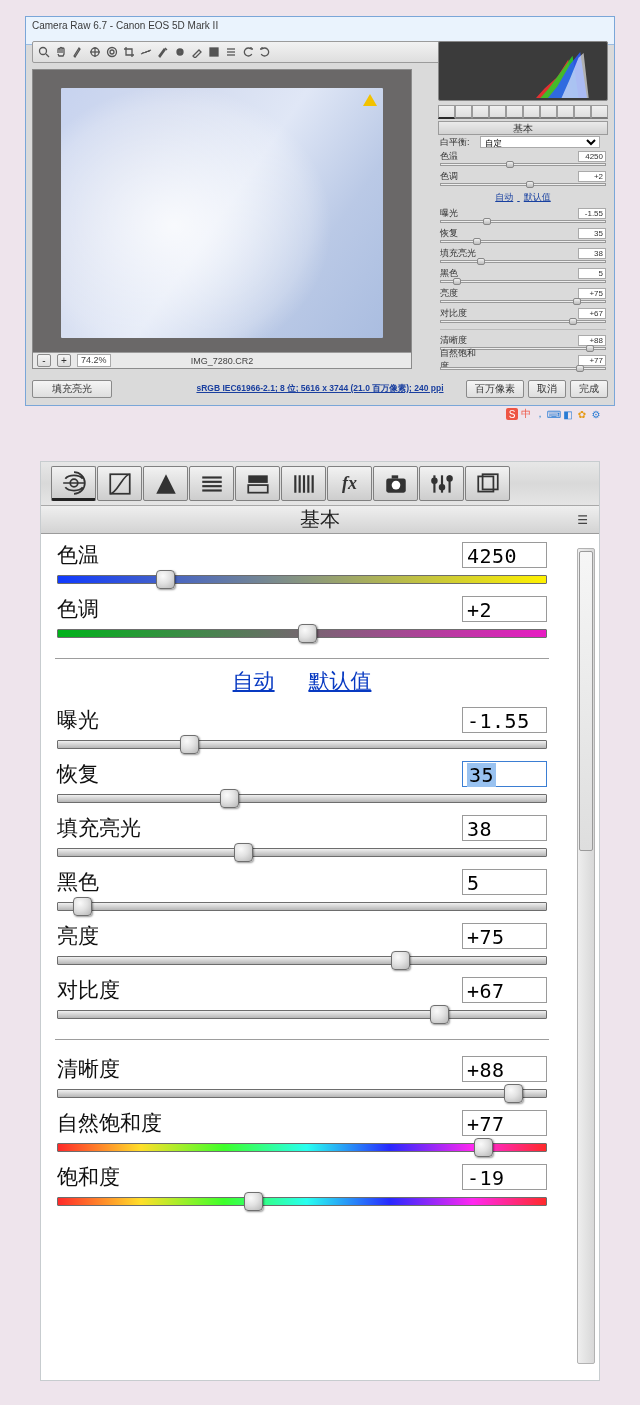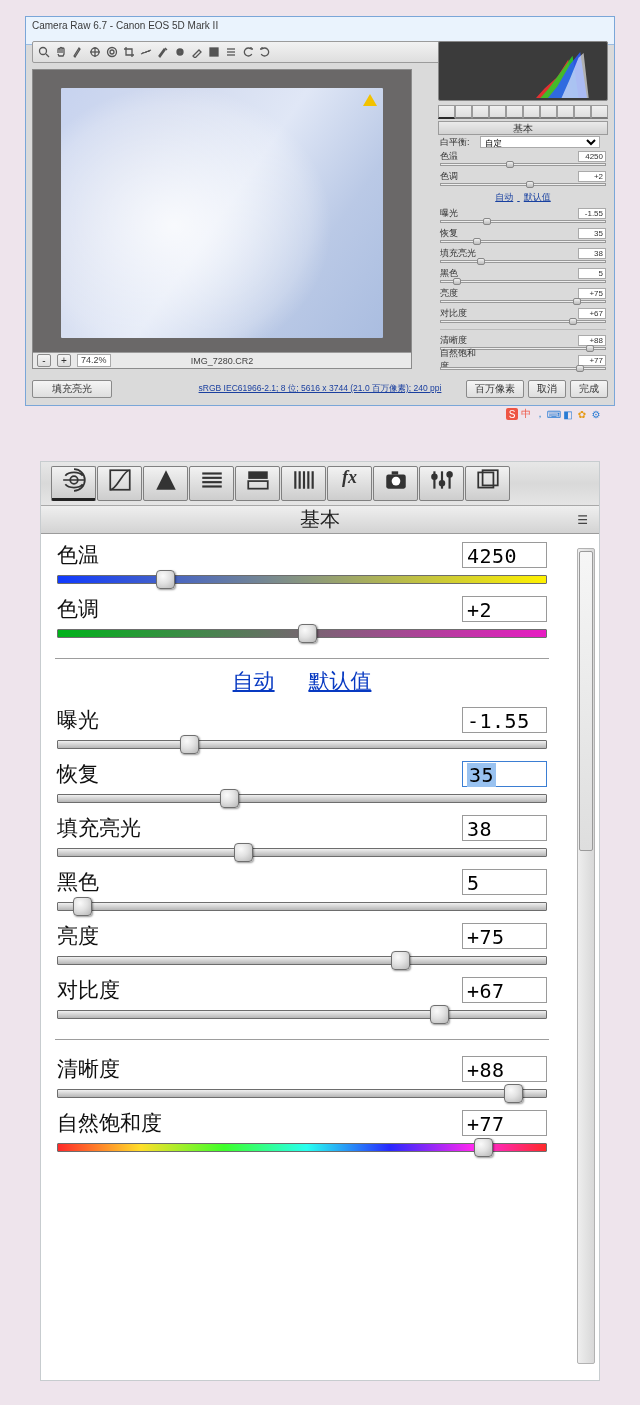--- a/index.html
+++ b/index.html
@@ -40,29 +40,29 @@
   .minrow .lbl{width:40px;}
   .minrow .val{width:28px;height:11px;border:1px solid #aaa;background:#fff;font-size:8px;text-align:right;padding-right:2px;margin-left:auto;}
   .minrow select{width:120px;height:12px;border:1px solid #aaa;background:#fff;font-size:8.5px;}
   .minslide{height:6px;position:relative;margin:0 2px;}
   .minslide .tr{position:absolute;left:0;right:0;top:0;height:3px;border:1px solid #999;background:linear-gradient(#e0e0e0,#fafafa);}
   .minslide .th{position:absolute;top:-2px;width:8px;height:7px;background:linear-gradient(#f0f0f0,#bcbcbc);border:1px solid #888;border-radius:2px;}
   .minlinks{text-align:center;font-size:9px;color:#1840a0;text-decoration:underline;margin:2px 0;}
   .minlinks span{margin:0 4px;}
   .footer{position:absolute;left:6px;right:6px;bottom:6px;height:20px;display:flex;align-items:center;}
   .btn{height:18px;border:1px solid #8a8a8a;background:linear-gradient(#f5f5f5,#dedede);font-size:10px;color:#333;padding:0 8px;border-radius:2px;line-height:16px;text-align:center;}
-  .imginfo{position:absolute;left:50%;transform:translateX(-50%);font-size:8.5px;color:#1a3f9f;text-decoration:underline;white-space:nowrap;}
+  .imginfo{position:absolute;left:50%;transform:translateX(-50%);font-size:8.5px;color:#1a3f9f;text-decoration:underline;white-space:nowrap;font-weight:bold;}
   .fbtns{margin-left:auto;display:flex;gap:4px;}
   .ime{position:absolute;right:12px;bottom:-15px;display:flex;gap:2px;font-size:10px;}
   .ime span{width:12px;height:12px;display:inline-flex;align-items:center;justify-content:center;color:#fff;border-radius:2px;}
 
   
   .big{margin:55px 40px 15px 40px;width:560px;height:920px;background:#fff;border:1px solid #c7cccf;position:relative;}
   .big-tb{height:44px;background:linear-gradient(#e7e7e7,#d9d9d9,#e5e5e5);border-bottom:1px solid #a8a8a8;display:flex;align-items:center;padding-left:10px;gap:1px;}
-  .tabbtn{width:45px;height:35px;border:1px solid #808080;background:linear-gradient(#f2f2f2,#cdcdcd);border-radius:2px;display:flex;justify-content:center;color:#333;}
+  .tabbtn{width:45px;height:35px;border:1px solid #808080;background:linear-gradient(#f2f2f2,#cdcdcd);border-radius:2px;display:flex;align-items:center;justify-content:center;color:#333;}
   .tabbtn.sel{border-bottom:3px solid #222;}
   .tabbtn svg{width:26px;height:26px;}
   .big-head{height:28px;background:linear-gradient(#efefef,#d3d3d3);border-bottom:1px solid #9b9b9b;display:flex;align-items:center;justify-content:center;font-size:20px;color:#222;position:relative;}
   .menu-icon{position:absolute;right:10px;top:7px;font-size:12px;color:#444;letter-spacing:1px;}
   .big-body{position:absolute;left:0;right:30px;top:72px;bottom:6px;padding-right:6px;}
   .scrollbar{position:absolute;right:4px;top:86px;bottom:16px;width:18px;background:linear-gradient(90deg,#eee,#d8d8d8);border:1px solid #b2b2b2;border-radius:2px;}
   .scrollbar .thm{position:absolute;left:1px;right:1px;top:2px;height:300px;background:linear-gradient(#f6f6f6,#dedede);border:1px solid #9a9a9a;border-radius:2px;}
   .group{padding:4px 10px;}
   .sep{height:1px;background:#9d9d9d;margin:8px 14px;}
   .row{padding:2px 6px;}
@@ -513,19 +513,29 @@
         <div class="row">
     <div class="rhead">
       <span class="rl">自然饱和度</span>
       <span class="rv">+77</span>
     </div>
     <div class="track">
       <div class="tk g-hue"></div>
       <div class="thb" style="left:calc(87% - 9px)"></div>
     </div>
         </div>
+        <div class="row">
+    <div class="rhead">
+      <span class="rl">饱和度</span>
+      <span class="rv">-19</span>
+    </div>
+    <div class="track">
+      <div class="tk g-hue"></div>
+      <div class="thb" style="left:calc(40% - 9px)"></div>
+    </div>
+        </div>
       </div>
   </div>
 
   <div class="scrollbar">
       <div class="thm"></div>
     </div>
 </div>
 
 </body></html>

